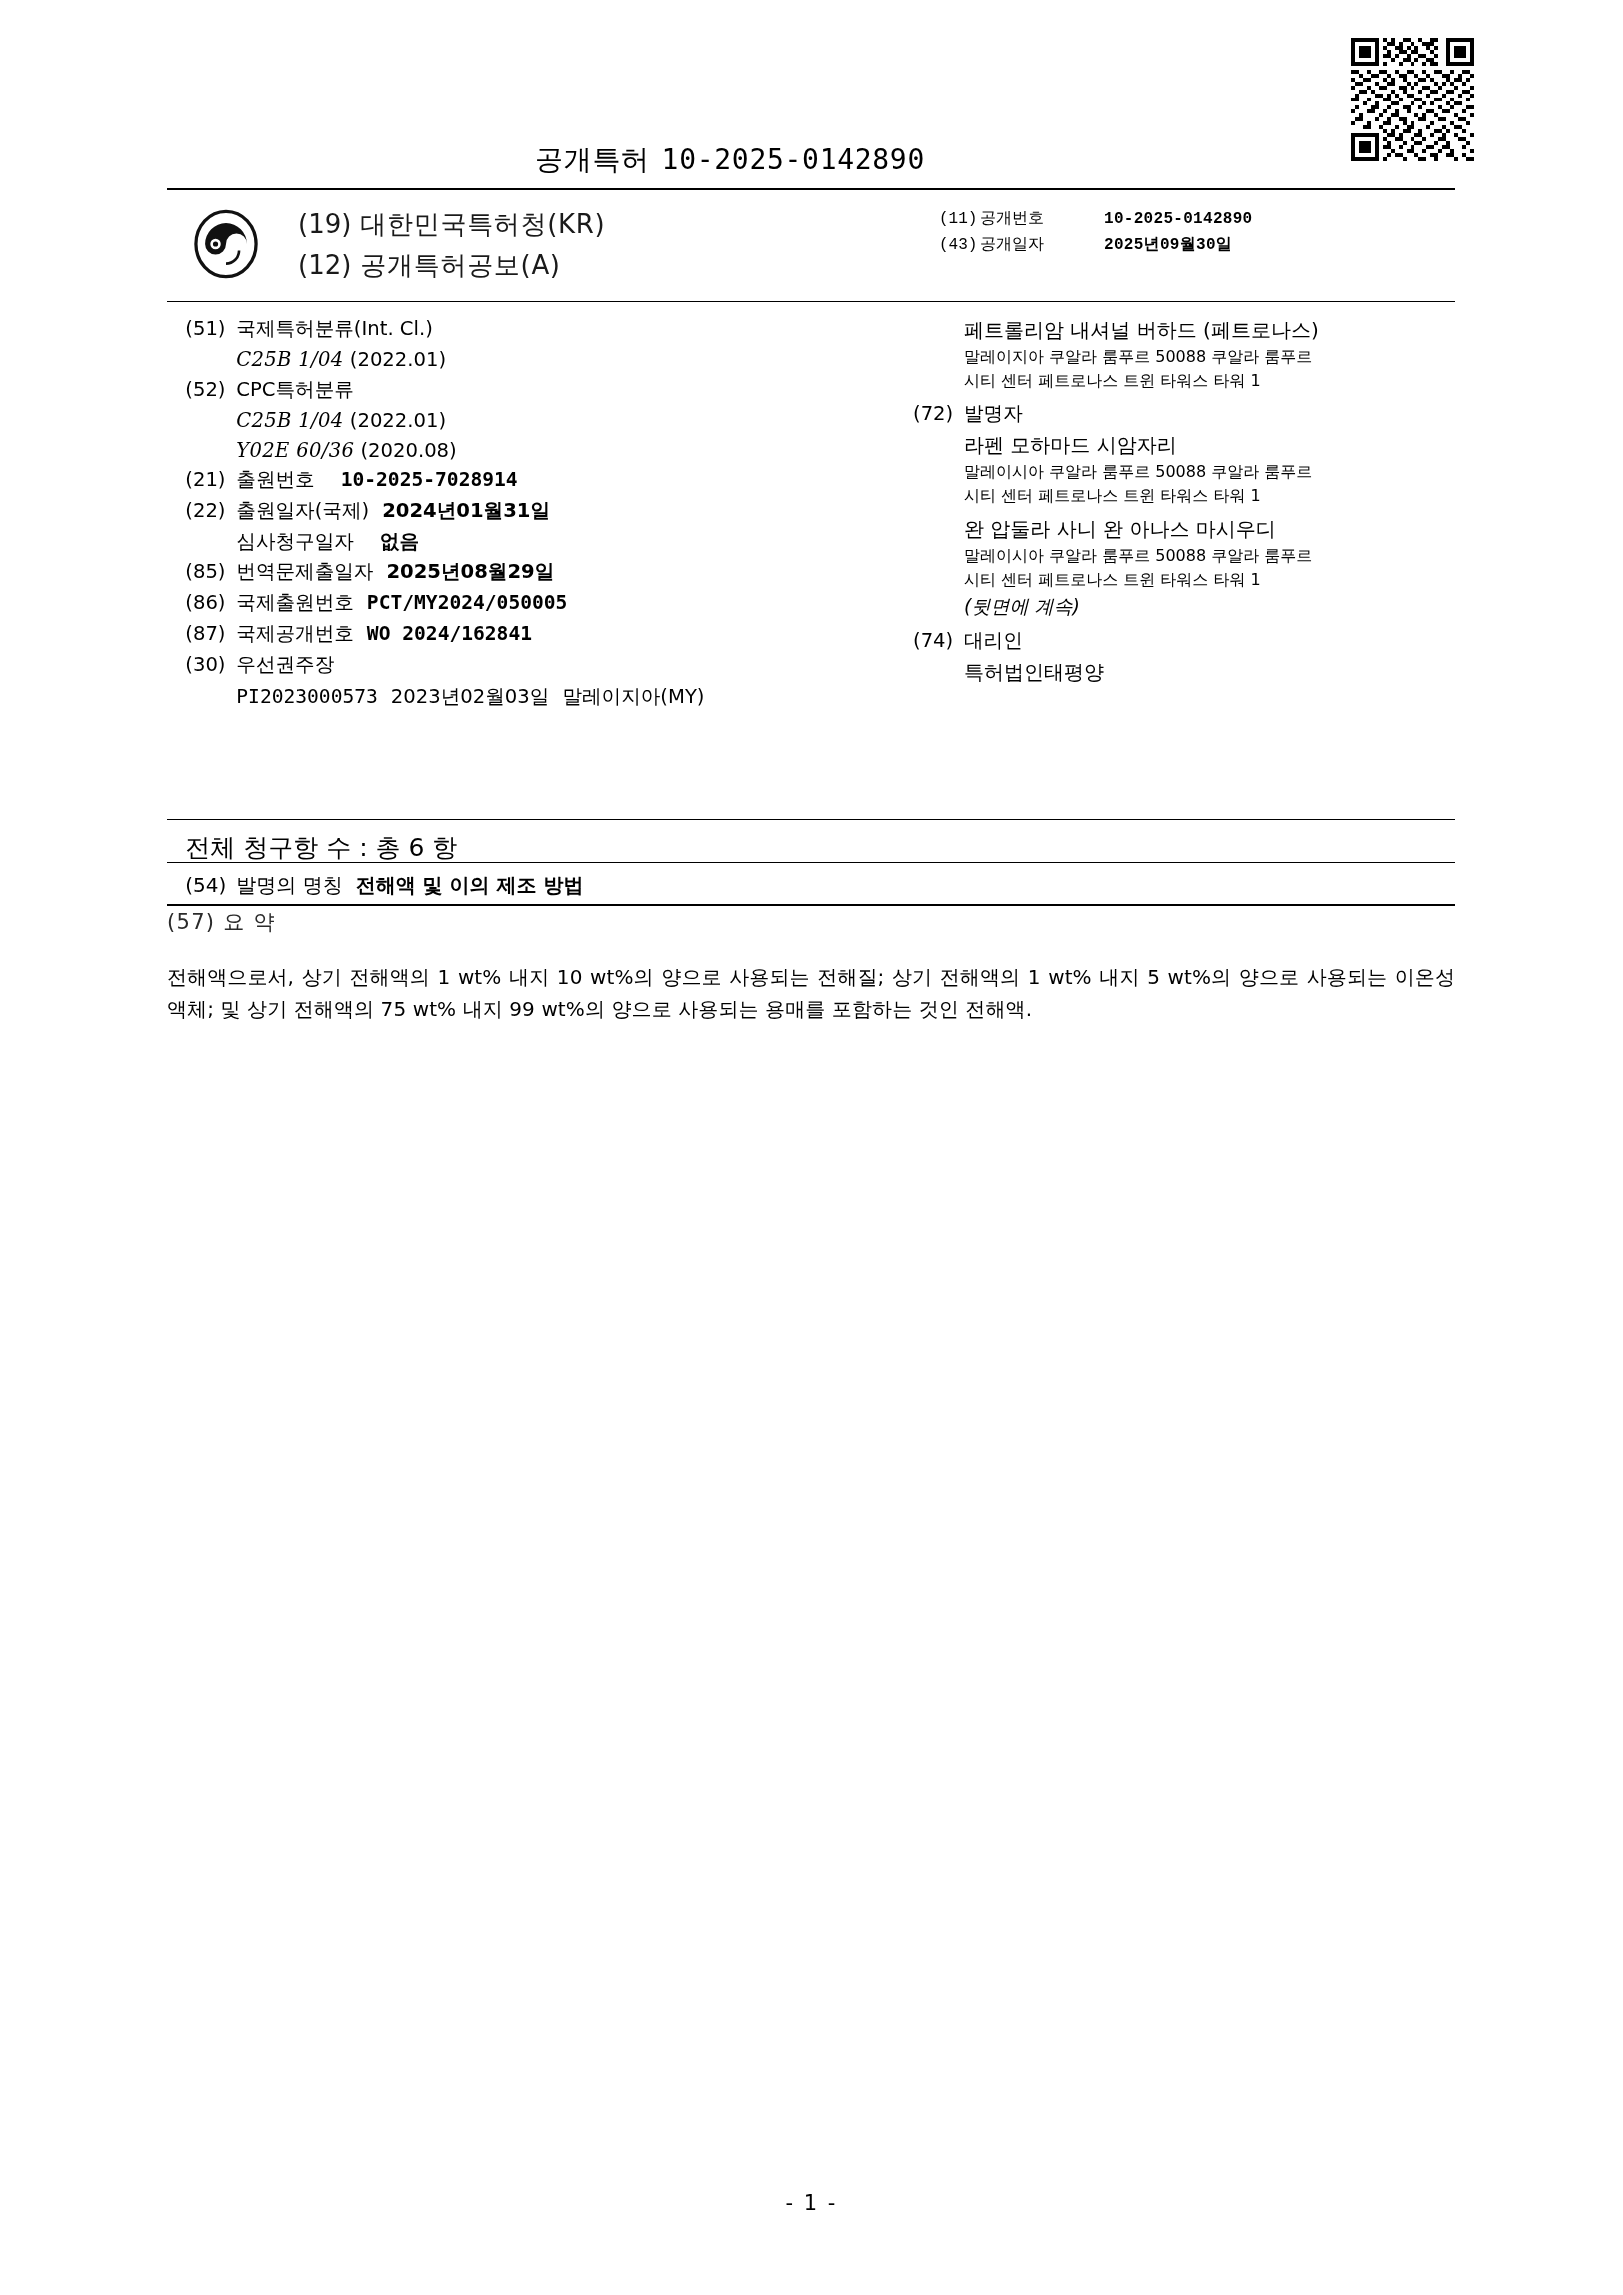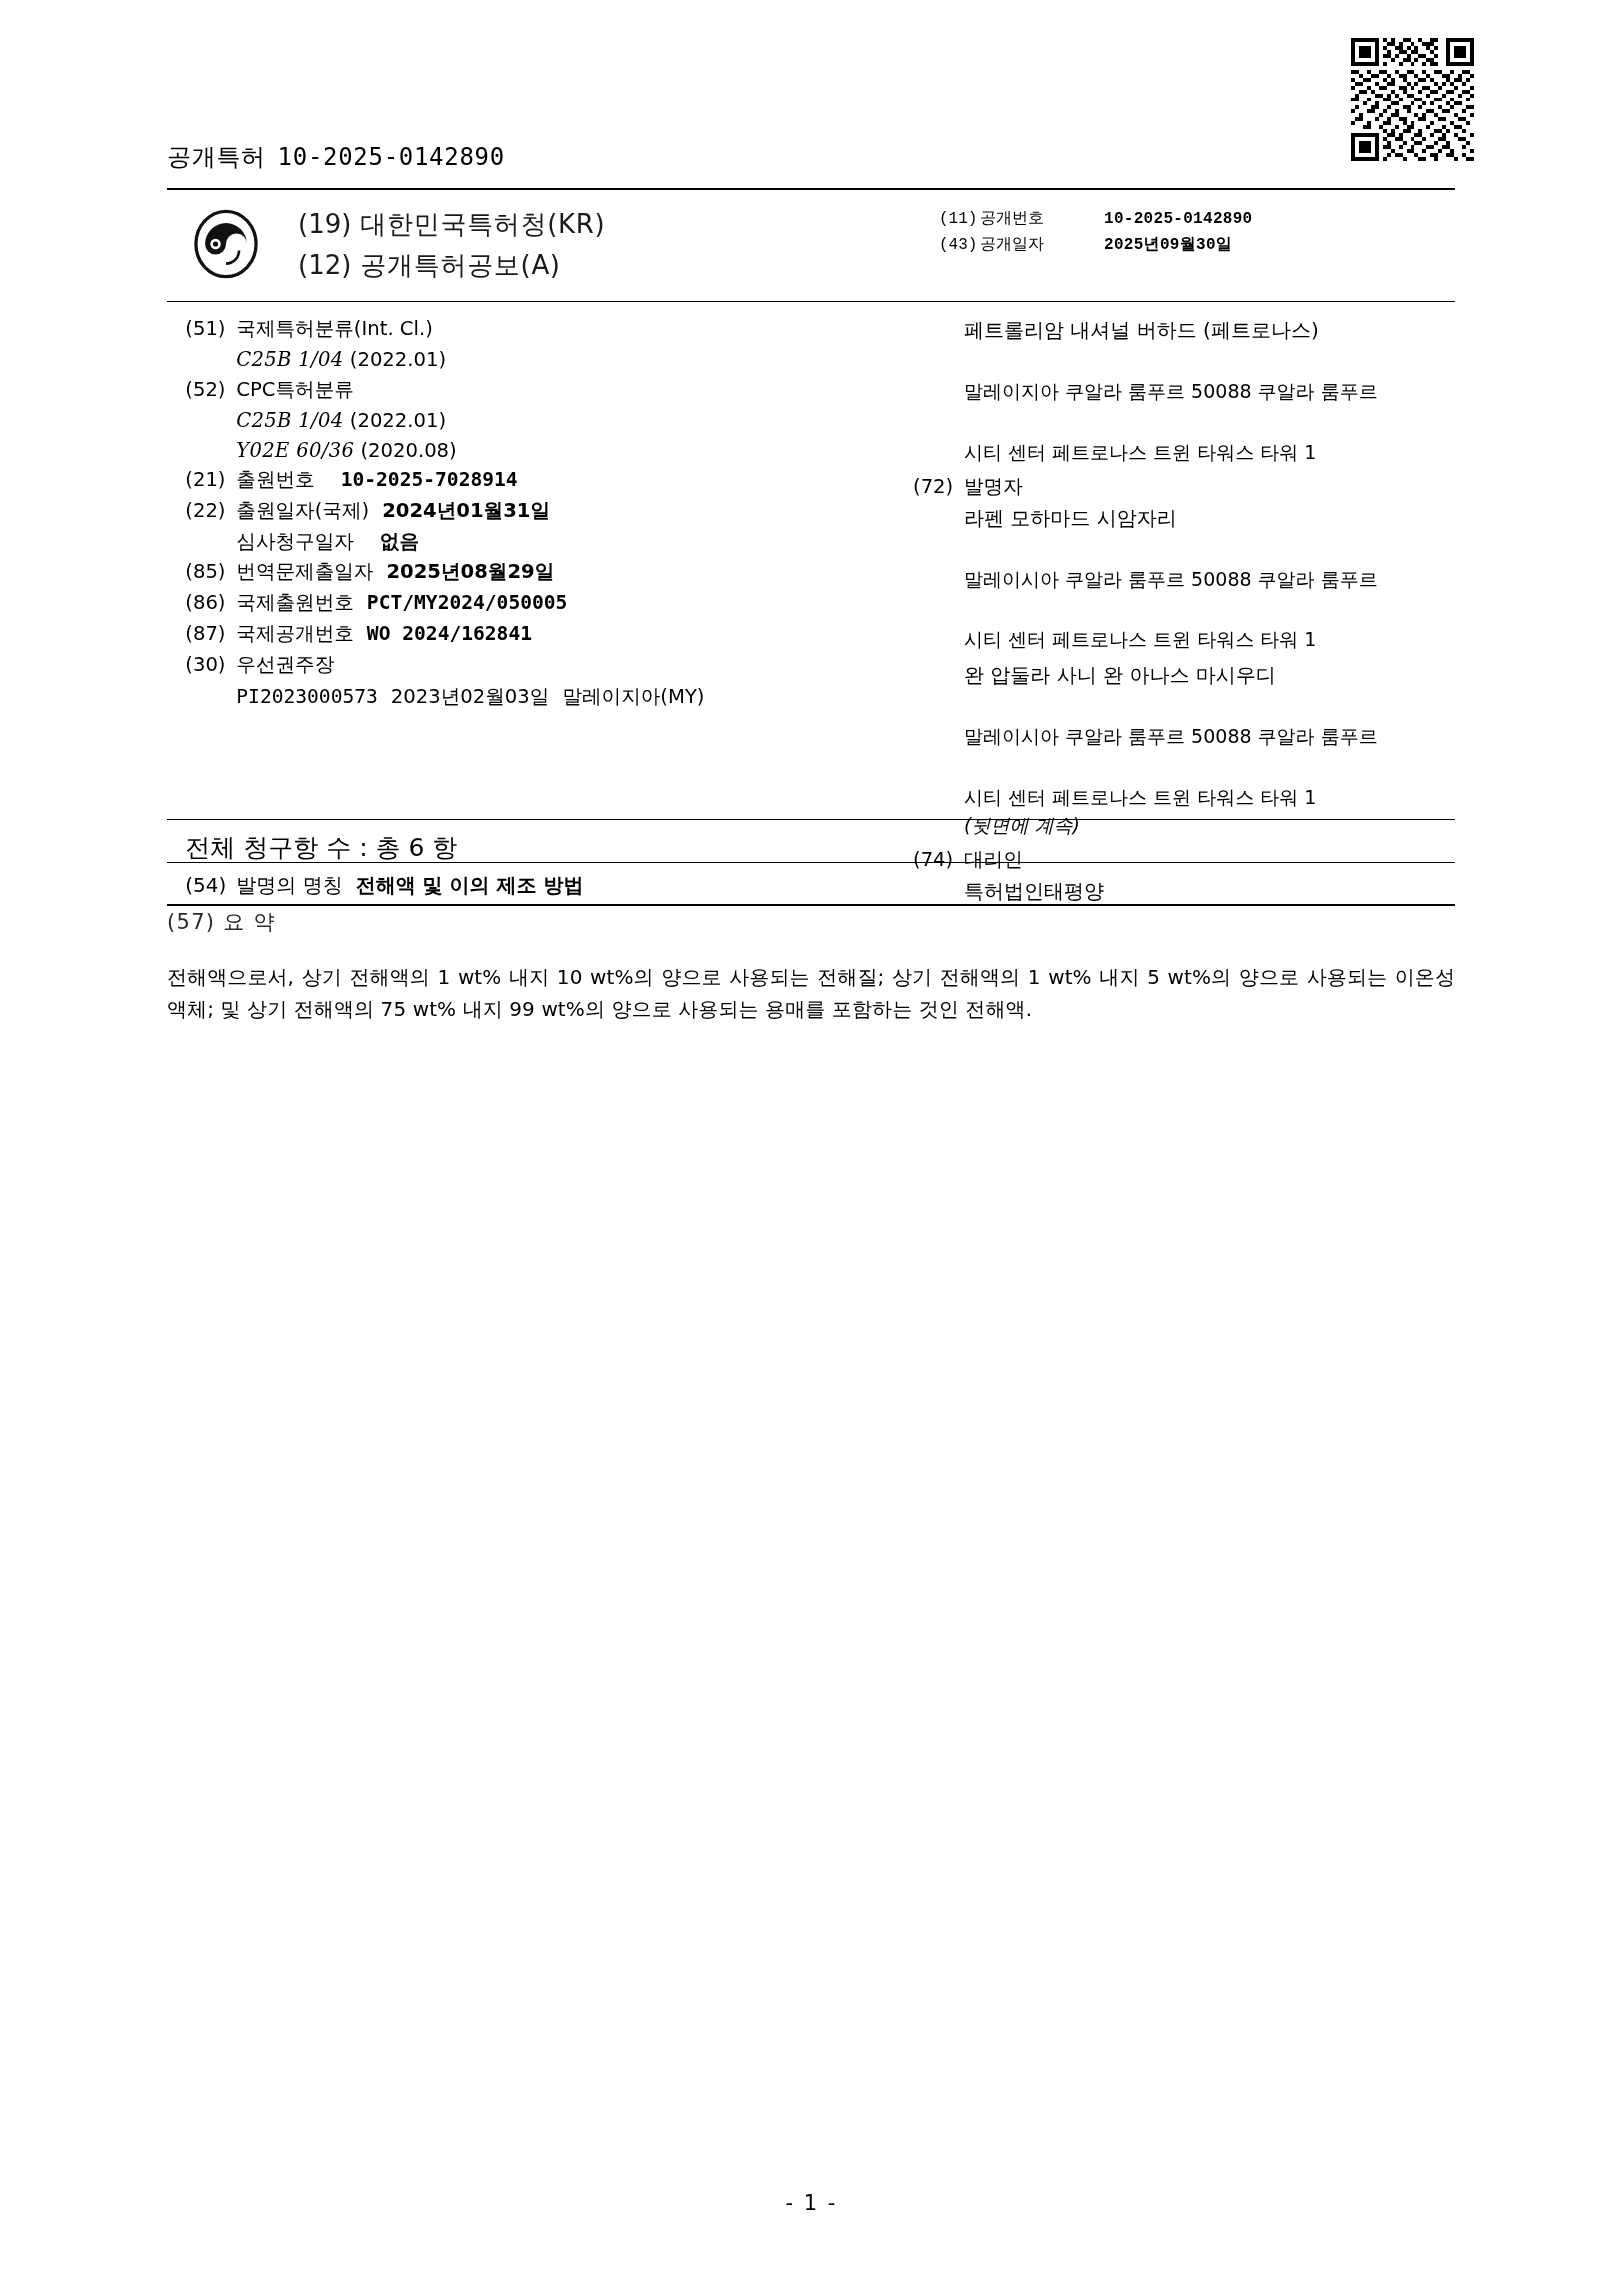--- a/index.html
+++ b/index.html
@@ -22,22 +22,22 @@
     width: 1623px;
     height: 2295px;
   }
 
   
   .doc-header {
     position: absolute;
     left: 167px;
     top: 141px;
     width: 1126px;
-    text-align: left;
-    font-size: 24px;
+    text-align: center;
+    font-size: 28px;
     letter-spacing: 0.7px;
   }
   .doc-header .label { margin-right: 11.8px; }
 
   
   .qr {
     position: absolute;
     right: 149px;
     top: 38px;
     width: 123px;
@@ -119,21 +119,21 @@
   .fld .code { display: inline-block; width: 51px; }
   .ital-bold { font-style: italic; font-weight: normal; font-family: "DejaVu Serif", "Liberation Serif", serif; letter-spacing: 0.3px;}
   .ipc-line { margin-left: 51px; }
   .sub-line { margin-left: 51px; }
   .val-b { font-weight: bold; }
   .mono { font-family: "DejaVu Sans Mono", "Liberation Mono", monospace; }
 
   .gap-l { display: inline-block; width: 26px; }
   .gap-s { display: inline-block; width: 13px; }
 
-  .r-body { margin-left: 51px; font-size: 19px; line-height: 1.5; margin-top: 32px; }
+  .r-body { margin-left: 51px; font-size: 16px; line-height: 1.5; }
   .r-name { margin-left: 51px; font-weight: normal; font-size: 20px; margin-top: 1.3px; }
   .r-cont { margin-left: 51px; font-style: italic; font-size: 19px; }
 
   
   .claims-row {
     position: relative;
     border-top: 1.3px solid #000;
     height: 43px;
     font-size: 25px;
     padding: 10.5px 0 0 18.3px;

